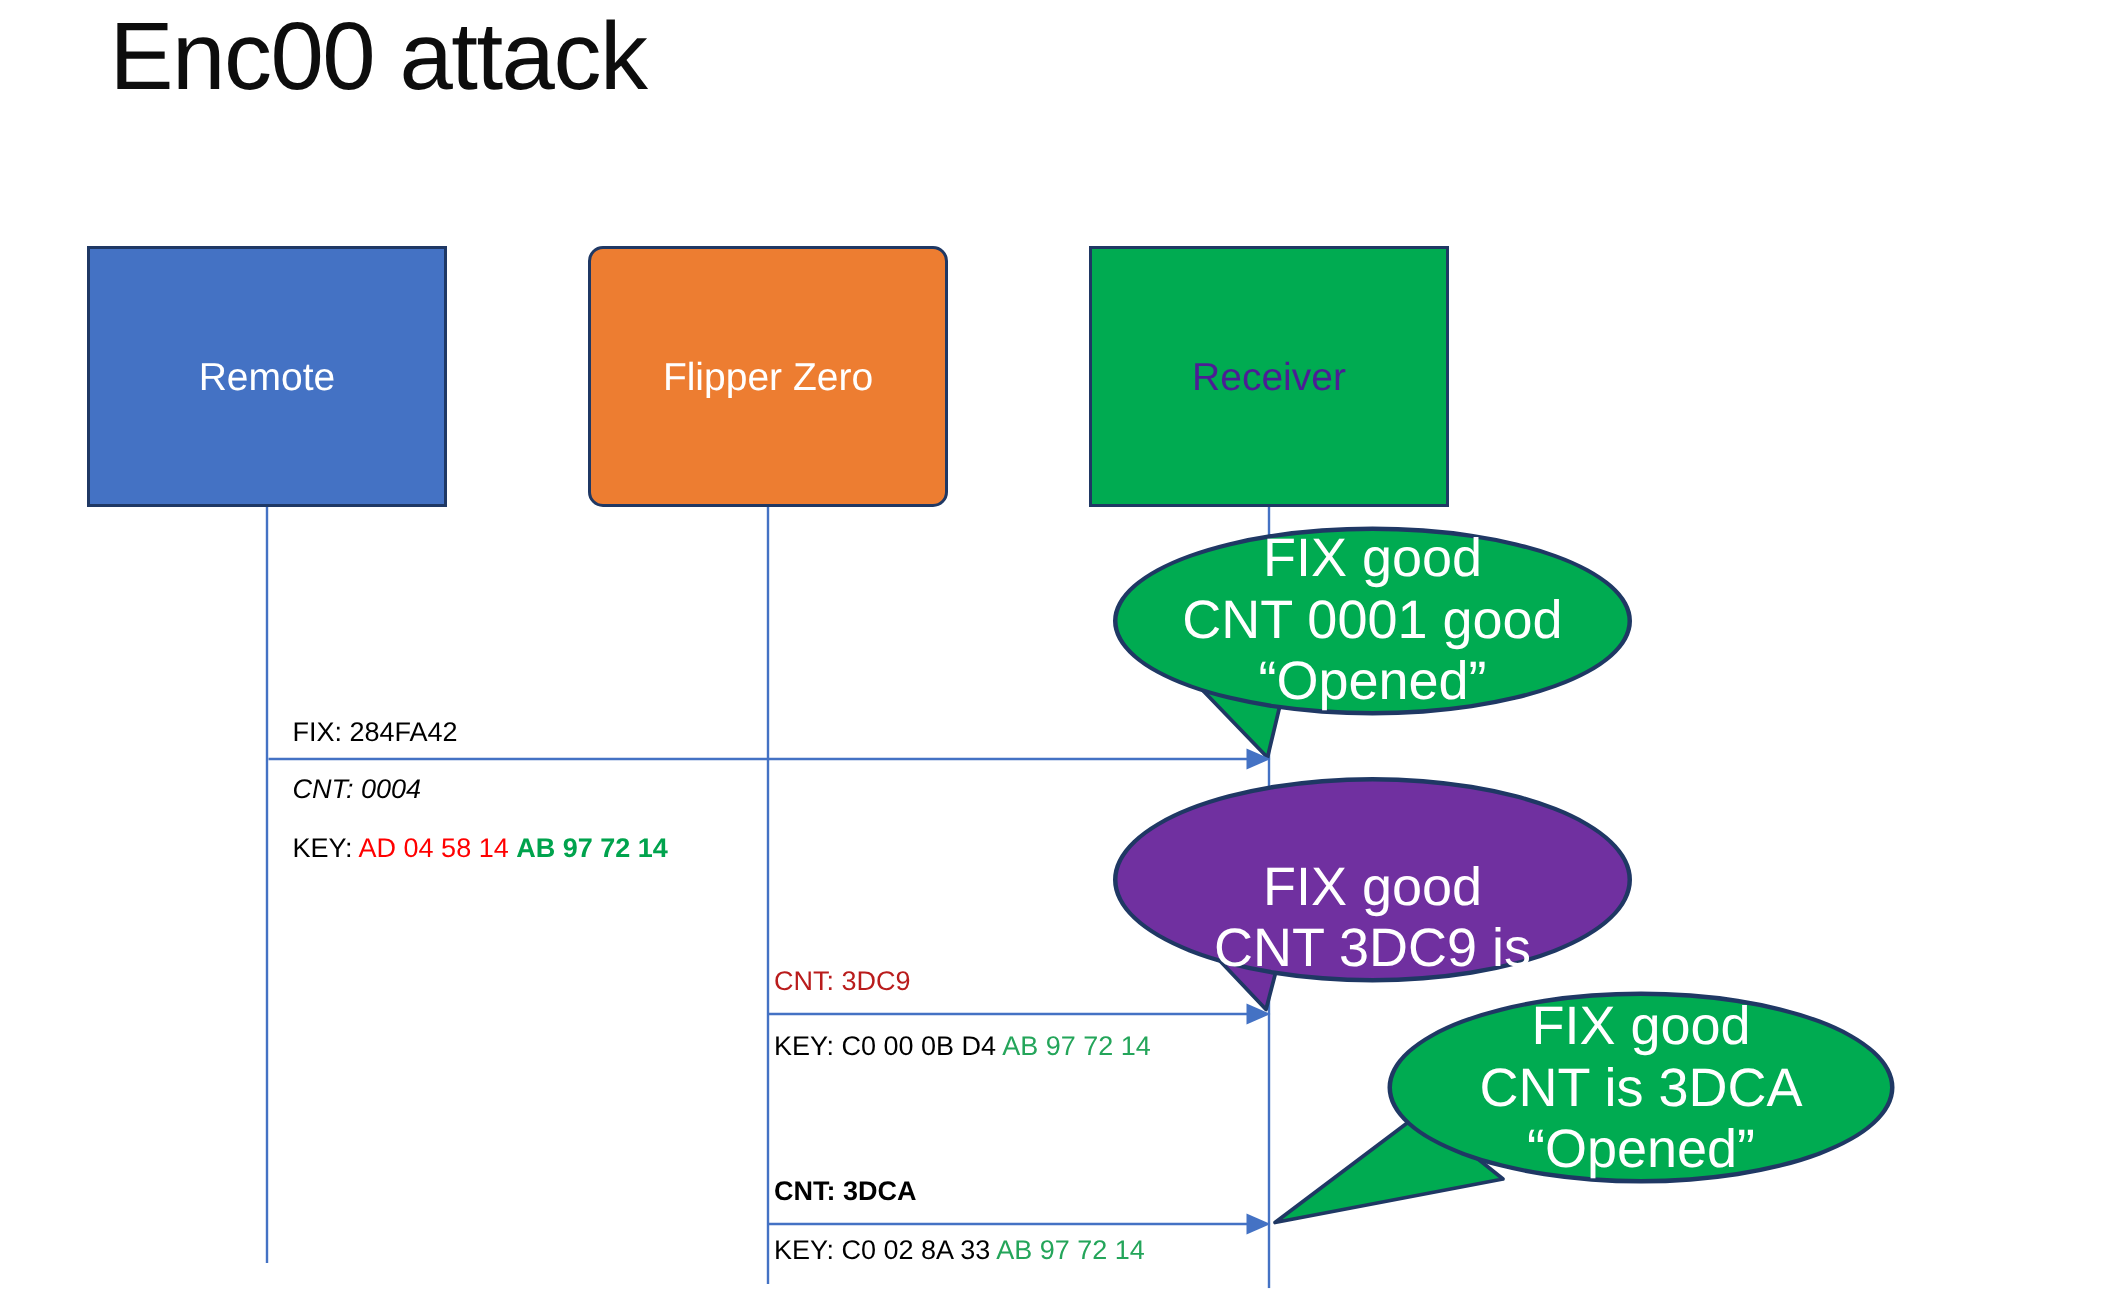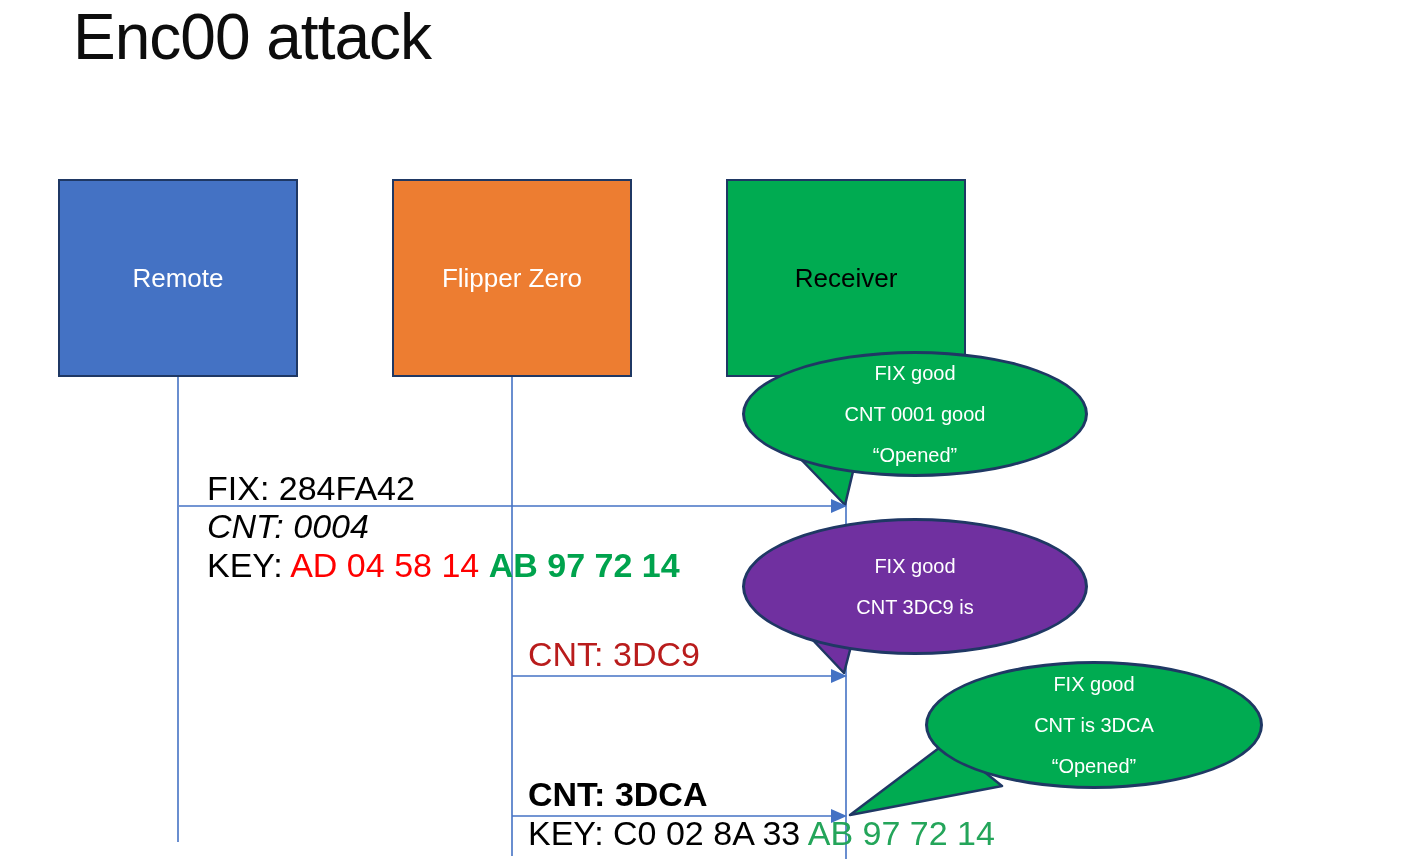--- a/index.html
+++ b/index.html
@@ -28,58 +28,56 @@
     height: 859px;
     pointer-events: none;
   }
   .layer-lifelines { z-index: 1; }
   .layer-tails     { z-index: 2; }
   .layer-arrows    { z-index: 4; }
   .actor {
     position: absolute;
     top: 164px;
     width: 240px;
-    height: 198px;
+    height: 174px;
     box-sizing: border-box;
     border: 2px solid;
     display: flex;
     align-items: center;
     justify-content: center;
     z-index: 3;
     font-size: 26px;
-    margin-top: 15px;
   }
   .actor-remote  { left: 58px; }
   .actor-flipper { left: 392px; }
   .actor-receiver{ left: 726px; }
   .callout {
     position: absolute;
     box-sizing: border-box;
     border: 3px solid;
     border-radius: 50%;
     display: flex;
     flex-direction: column;
     align-items: center;
-    justify-content: center;
+    justify-content: flex-end;
     text-align: center;
     z-index: 3;
-    font-size: 20px;
+    font-size: 36px;
     line-height: 41px;
     white-space: nowrap;
   }
   .callout-1 { left: 742px; top: 351px; width: 346px; height: 126px; }
   .callout-2 { left: 742px; top: 518px; width: 346px; height: 137px; }
   .callout-3 { left: 925px; top: 661px; width: 338px; height: 128px; }
   .msg {
     position: absolute;
     z-index: 5;
-    font-size: 34px;
+    font-size: 18px;
     line-height: 30px;
     white-space: nowrap;
-    margin-left: 12px;
   }
   .m1-fix { left: 195px; top: 473px; }
   .m1-cnt { left: 195px; top: 511px; }
   .m1-key { left: 195px; top: 550px; text-align: right; }
   .m2-cnt { left: 516px; top: 639px; }
   .m2-key { left: 516px; top: 682px; }
   .m3-cnt { left: 516px; top: 779px; font-weight: bold; }
   .m3-key { left: 516px; top: 818px; }
   .key-green-bold { font-weight: 700; }
 </style>
@@ -98,24 +96,24 @@
 
   <svg class="layer layer-tails" viewBox="0 0 1408 859">
     <polygon points="791,449 856,459 845,505" stroke-width="2.5" stroke-linejoin="round" style="fill: rgb(0, 171, 81); stroke: rgb(31, 56, 100);"></polygon>
     <polygon points="791,617 856,627 844,673" stroke-width="2.5" stroke-linejoin="round" style="fill: rgb(112, 48, 160); stroke: rgb(31, 56, 100);"></polygon>
     <polygon points="947,742 1002,786 850,815" stroke-width="2.5" stroke-linejoin="round" style="fill: rgb(0, 171, 81); stroke: rgb(31, 56, 100);"></polygon>
   </svg>
 
   <div class="actor actor-remote" style="background-color: rgb(68, 114, 196); border-color: rgb(31, 56, 100); color: rgb(255, 255, 255);">
     <span>Remote</span>
   </div>
-  <div class="actor actor-flipper" style="background-color: rgb(237, 125, 49); border-color: rgb(31, 56, 100); color: rgb(255, 255, 255);">
+  <div class="actor actor-flipper" style="background-color: rgb(237, 125, 49); border-color: rgb(31, 56, 100); color: rgb(255, 255, 255); border-radius: 10px;">
     <span>Flipper Zero</span>
   </div>
-  <div class="actor actor-receiver" style="background-color: rgb(0, 171, 81); border-color: rgb(31, 56, 100); color: #000000;">
+  <div class="actor actor-receiver" style="background-color: rgb(0, 171, 81); border-color: rgb(31, 56, 100); color: #4c1d95;">
     <span>Receiver</span>
   </div>
 
   <div class="callout callout-1" style="background-color: rgb(0, 171, 81); border-color: rgb(31, 56, 100); color: rgb(255, 255, 255);">
     <div>FIX good</div>
     <div>CNT 0001 good</div>
     <div>“Opened”</div>
   </div>
   <div class="callout callout-2" style="background-color: rgb(112, 48, 160); border-color: rgb(31, 56, 100); color: rgb(255, 255, 255);">
     <div>FIX good</div>
@@ -136,19 +134,22 @@
     <polygon points="831,809 831,823 847,816" style="fill: rgb(68, 114, 196);"></polygon>
   </svg>
 
   <div class="msg m1-fix" style="color: rgb(0, 0, 0);">FIX: 284FA42</div>
   <div class="msg m1-cnt" style="color: rgb(0, 0, 0); font-style: italic;">CNT: 0004</div>
   <div class="msg m1-key" style="color: rgb(0, 0, 0);">
     <span>KEY: </span><span style="color: rgb(255, 0, 0);">AD 04 58 14 </span><span class="key-green-bold" style="color: rgb(0, 163, 77);">AB 97 72 14</span>
   </div>
 
   <div class="msg m2-cnt" style="color: #b91c1c;">CNT: 3DC9</div>
+  <div class="msg m2-key" style="color: rgb(0, 0, 0);">
+    <span>KEY: C0 00 0B D4 </span><span style="color: rgb(36, 165, 90);">AB 97 72 14</span>
+  </div>
 
   <div class="msg m3-cnt" style="color: rgb(0, 0, 0);">CNT: 3DCA</div>
   <div class="msg m3-key" style="color: rgb(0, 0, 0);">
     <span>KEY: C0 02 8A 33 </span><span style="color: rgb(36, 165, 90);">AB 97 72 14</span>
   </div>
 
 </div>
 
 </body></html>

